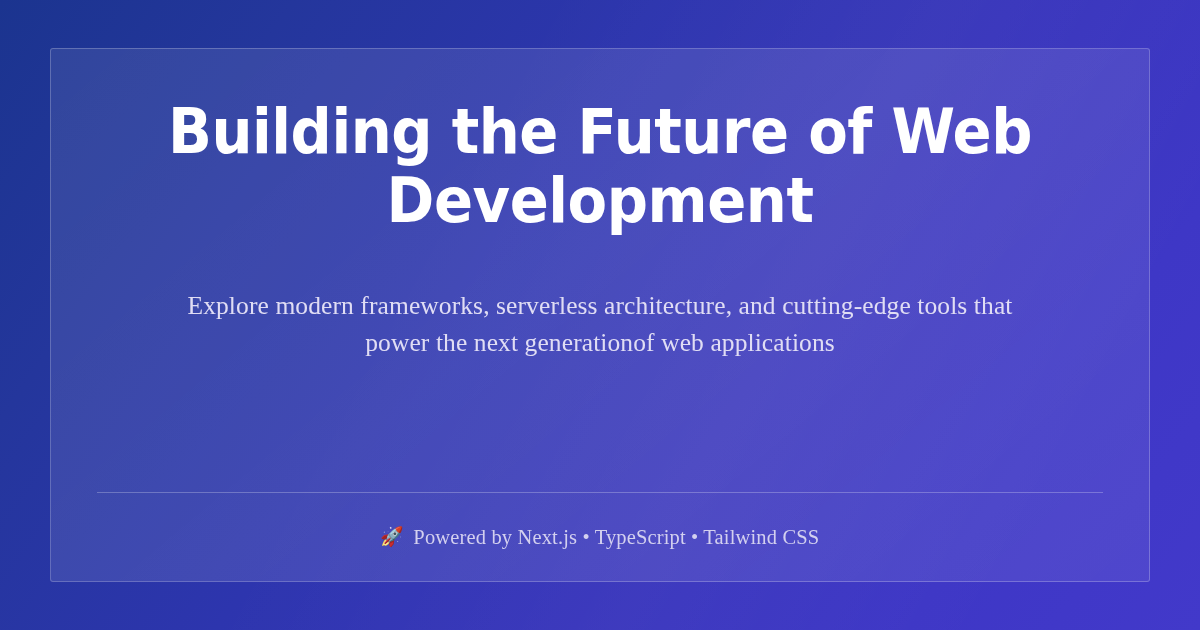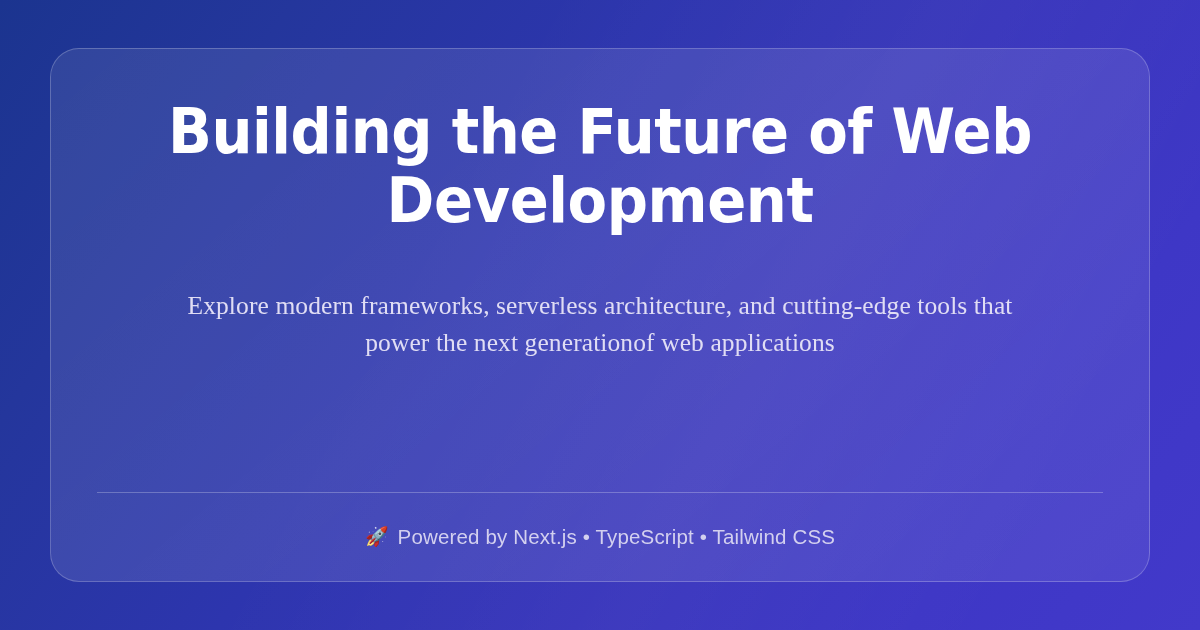--- a/index.html
+++ b/index.html
@@ -42,21 +42,21 @@
                 rgba(255,255,255,0.035) 62%,
                 rgba(255,255,255,0.00) 86%);
     pointer-events: none;
   }
 
   .card {
     position: relative;
     z-index: 2;
     flex: 1 1 auto;
     box-sizing: border-box;
-    border-radius: 29px;
+    border-radius: 3px;
     border: 1px solid rgba(255,255,255,0.22);
     background: linear-gradient(140deg,
                 rgba(255,255,255,0.085) 0%,
                 rgba(255,255,255,0.105) 45%,
                 rgba(255,255,255,0.075) 100%);
     padding: 42px 46px 30px 46px;
     display: flex;
     flex-direction: column;
     align-items: center;
   }
@@ -114,21 +114,21 @@
 
   .footer-emoji {
     font-family: "DejaVu Sans", sans-serif;
     font-size: 19px;
     line-height: 1;
     display: inline-block;
   }
 
   .footer-text {
     color: #d3d0ef;
-    font-family: Liberation Sans, sans-serif;
+    font-family: Liberation Serif, serif;
     font-size: 20.5px;
     letter-spacing: 0.15px;
     line-height: 1;
     white-space: nowrap;
   }
 </style>
 </head>
 <body>
 
 <div class="og-canvas">

